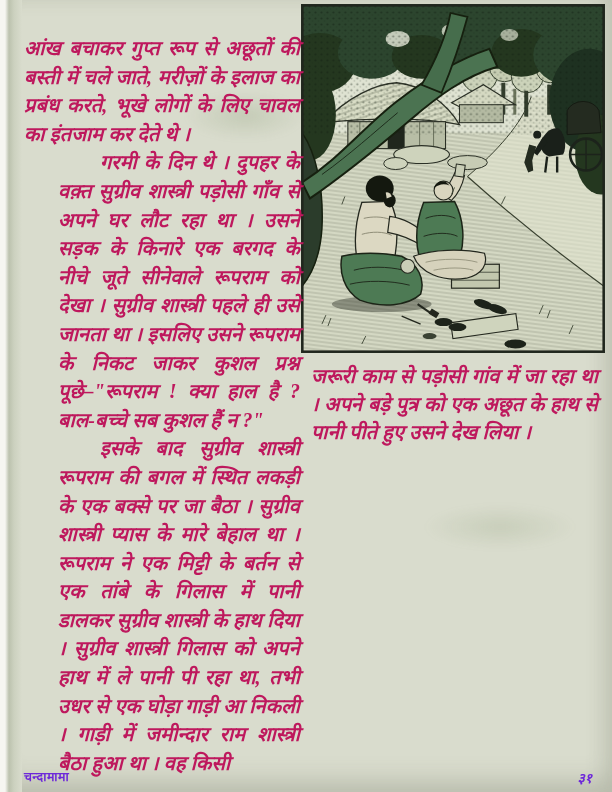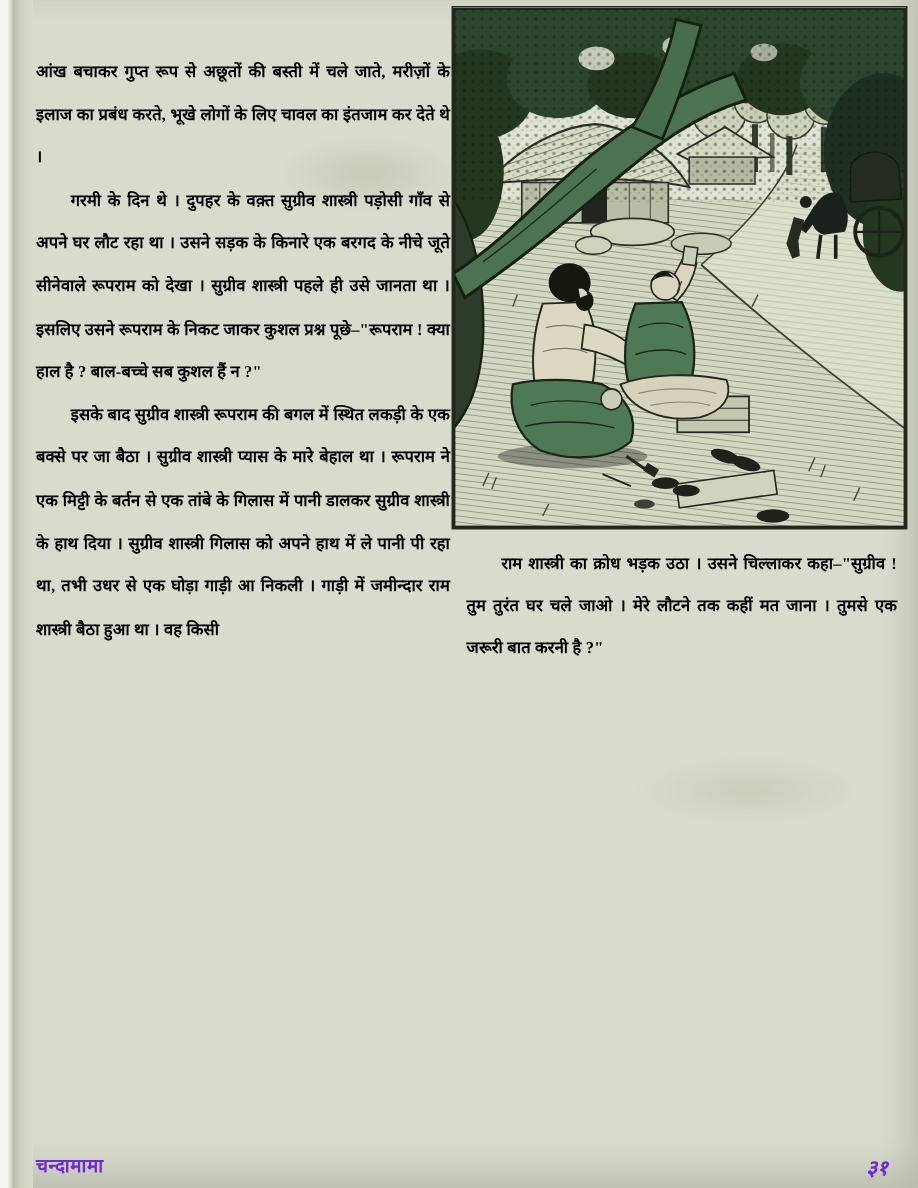--- a/index.html
+++ b/index.html
@@ -18,28 +18,29 @@
   }
   .smudge{position:absolute;border-radius:50%;filter:blur(3px);pointer-events:none;}
   .smudge.s1{left:185px;top:92px;width:120px;height:48px;background:radial-gradient(closest-side,rgba(116,138,94,.20),rgba(116,138,94,0));}
   .smudge.s2{left:425px;top:505px;width:150px;height:44px;background:radial-gradient(closest-side,rgba(116,138,94,.16),rgba(116,138,94,0));}
   .illustration{
     position:absolute;left:301px;top:4px;width:304px;height:349px;
     border:1.5px solid #232a20;box-sizing:border-box;background:#dfe3d2;overflow:hidden;
   }
   .illustration svg{display:block;width:100%;height:100%;}
   .col{
-    position:absolute;color:#000000;text-align:justify;
-    font-size:11px;line-height:28.6px;font-weight:600;
+    position:absolute;color:#be185d;text-align:justify;
+    font-size:20px;line-height:28.6px;font-weight:600;
     letter-spacing:.1px;
+    font-style:italic;
   }
   .col-left{left:24px;top:34px;width:276px;height:696px;}
   .col-right{left:311px;top:362px;width:287px;height:374px;line-height:28.2px;}
   .para{margin:0;}
-  .para.indent{text-indent:2.1em;}
+  .para.indent{text-indent:2.1em;margin-left:34px;}
   .footer{
     position:absolute;left:24px;right:16px;top:724px;height:22px;
     display:flex;justify-content:space-between;
     color:#6d28d9;
     margin-top:44px;
   }
   .journal-name{font-size:12.5px;font-weight:700;letter-spacing:.4px;}
   .page-number{font-size:14px;font-weight:700;padding-right:4px;font-style:italic;}
 </style>
 </head>
@@ -196,20 +197,20 @@
     </svg>
   </div>
 
   <div class="col col-left" id="col-left">
       <p class="para">आंख बचाकर गुप्त रूप से अछूतों की बस्ती में चले जाते, मरीज़ों के इलाज का प्रबंध करते, भूखे लोगों के लिए चावल का इंतजाम कर देते थे ।</p>
       <p class="para indent">गरमी के दिन थे । दुपहर के वक़्त सुग्रीव शास्त्री पड़ोसी गाँव से अपने घर लौट रहा था । उसने सड़क के किनारे एक बरगद के नीचे जूते सीनेवाले रूपराम को देखा । सुग्रीव शास्त्री पहले ही उसे जानता था । इसलिए उसने रूपराम के निकट जाकर कुशल प्रश्न पूछे–"रूपराम ! क्या हाल है ?  बाल-बच्चे सब कुशल हैं न ?"</p>
       <p class="para indent">इसके बाद सुग्रीव शास्त्री रूपराम की बगल में स्थित लकड़ी के एक बक्से पर जा बैठा । सुग्रीव शास्त्री प्यास के मारे बेहाल था । रूपराम ने एक मिट्टी के बर्तन से एक तांबे के गिलास में पानी डालकर सुग्रीव शास्त्री के हाथ दिया । सुग्रीव शास्त्री गिलास को अपने हाथ में ले पानी पी रहा था, तभी उधर से एक घोड़ा गाड़ी आ निकली । गाड़ी में जमीन्दार राम शास्त्री बैठा हुआ था । वह किसी</p>
     </div>
 
   <div class="col col-right" id="col-right">
-      <p class="para indent">राम शास्त्री का क्रोध भड़क उठा । उसने चिल्लाकर कहा–"सुग्रीव ! तुम तुरंत घर चले जाओ । मेरे लौटने तक कहीं मत जाना । तुमसे एक जरूरी बात करनी है ?"</p>
+      <p class="para">जरूरी काम से पड़ोसी गांव में जा रहा था । अपने बड़े पुत्र को एक अछूत के हाथ से पानी पीते हुए उसने देख लिया ।</p>
     </div>
 
   <div class="footer">
     <span class="journal-name">चन्दामामा</span>
     <span class="page-number">३१</span>
   </div>
 </div>
 
 </body></html>

